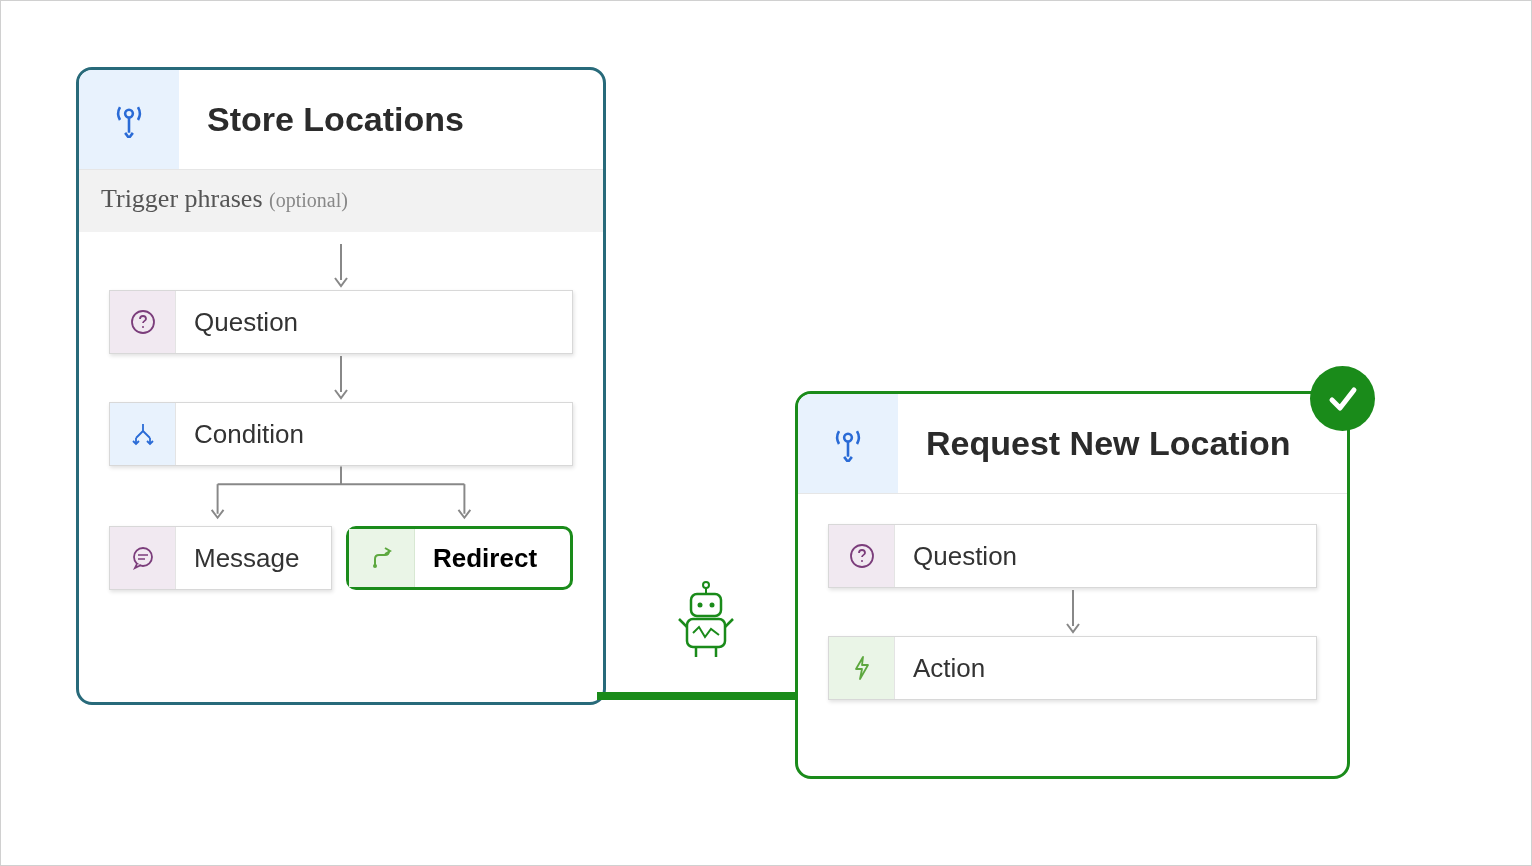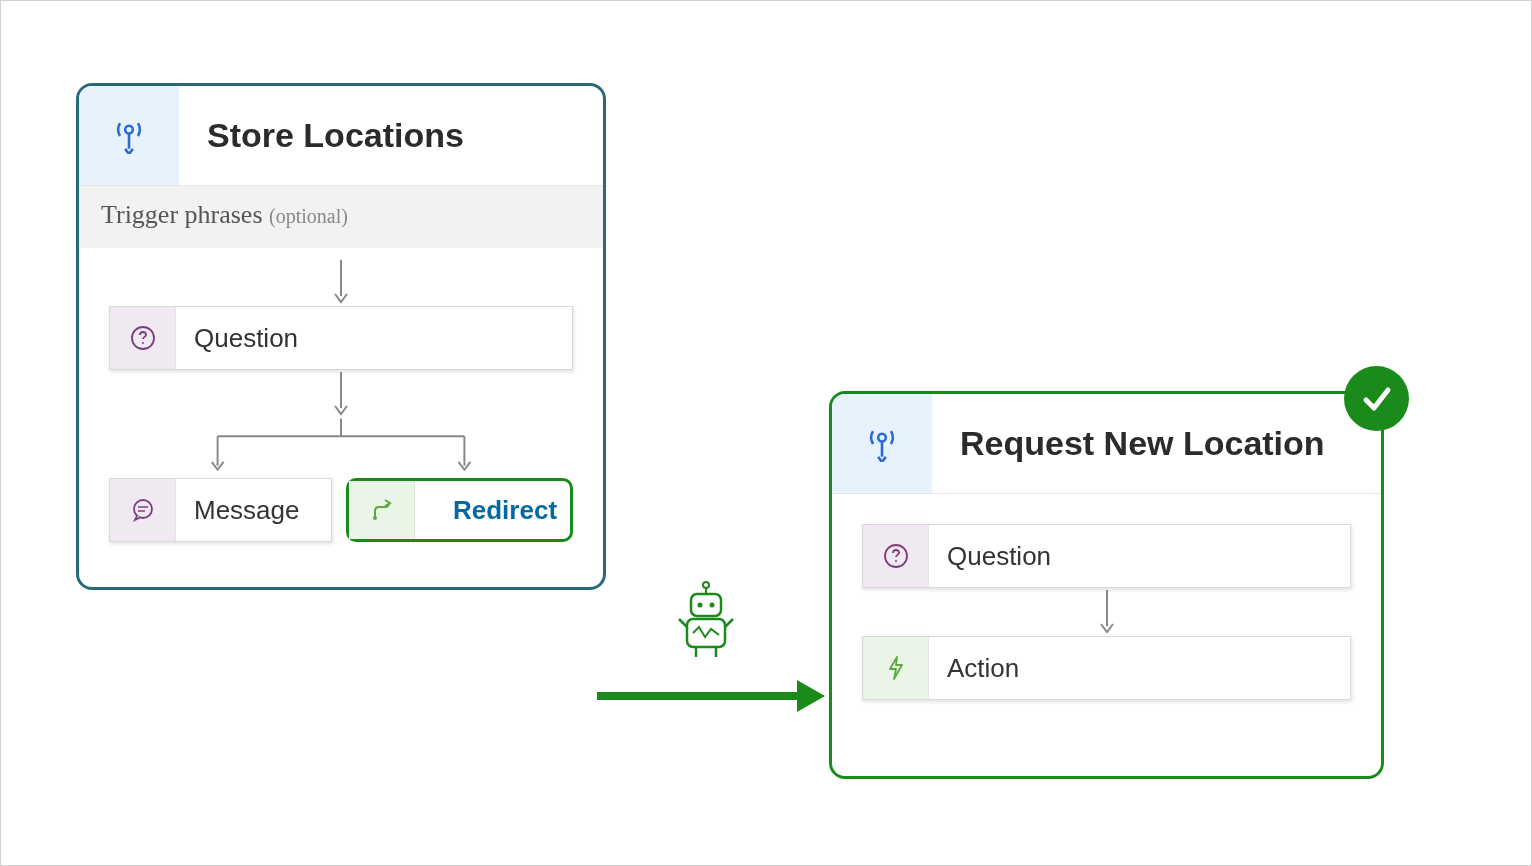--- a/index.html
+++ b/index.html
@@ -12,27 +12,27 @@
       border: 1px solid #d0d0d0;
     }
     .topic-card {
       position: absolute;
       border-radius: 16px;
       background: #fff;
     }
     .topic-card.teal {
       border: 3px solid #286a7a;
       left: 75px;
-      top: 82px;
+      top: 66px;
       width: 530px;
-      height: 507px;
+      height: 638px;
     }
     .topic-card.green {
       border: 3px solid #1a8b1a;
-      left: 828px;
+      left: 794px;
       top: 390px;
       width: 555px;
       height: 388px;
     }
     .card-header {
       display: flex;
       align-items: center;
       height: 100px;
       border-bottom: 1px solid #e6e6e6;
       border-radius: 13px 13px 0 0;
@@ -105,23 +105,22 @@
     }
     .node.purple .node-icon { background: #f1e9f1; }
     .node.blue .node-icon { background: #e8f2fd; }
     .node.greenish .node-icon { background: #eaf5e7; }
     .node.redirect {
       border: 3px solid #1a8b1a;
       border-radius: 10px;
       box-shadow: none;
     }
     .node.redirect .node-label {
-      color: #0369a1;
+      color: #000000;
       font-weight: 700;
-      margin-left: 20px;
     }
     .node.redirect .node-icon { background: #eaf5e7; border-right: 1px solid #d8e8d3; }
     .arrow-down {
       display: flex;
       justify-content: center;
       height: 48px;
     }
     .arrow-down svg { display: block; }
     .branch-split {
       display: flex;
@@ -209,20 +208,33 @@
       <div class="node-label">Question</div>
     </div>
 
     <div class="arrow-down">
       <svg width="20" height="48" viewBox="0 0 20 48">
         <line x1="10" y1="2" x2="10" y2="38" stroke="#888" stroke-width="2"></line>
         <path d="M4 36 L10 44 L16 36" stroke="#888" stroke-width="2" fill="none"></path>
       </svg>
     </div>
 
+    <div class="node blue">
+      <div class="node-icon">
+        <svg width="26" height="26" viewBox="0 0 26 26" fill="none">
+          <line x1="13" y1="3" x2="13" y2="10" class="blue-stroke" stroke-width="1.8"></line>
+          <path d="M13 10 L6 17 M13 10 L20 17" class="blue-stroke" stroke-width="1.8" fill="none"></path>
+          <line x1="6" y1="17" x2="6" y2="22" class="blue-stroke" stroke-width="1.8"></line>
+          <line x1="20" y1="17" x2="20" y2="22" class="blue-stroke" stroke-width="1.8"></line>
+          <path d="M3 20 L6 23 L9 20" class="blue-stroke" stroke-width="1.8" fill="none"></path>
+          <path d="M17 20 L20 23 L23 20" class="blue-stroke" stroke-width="1.8" fill="none"></path>
+        </svg>
+      </div>
+      <div class="node-label">Condition</div>
+    </div>
 
     <div class="branch-split">
       <svg width="470" height="60" viewBox="0 0 470 60">
         <line x1="235" y1="0" x2="235" y2="18" stroke="#888" stroke-width="2"></line>
         <line x1="110" y1="18" x2="360" y2="18" stroke="#888" stroke-width="2"></line>
         <line x1="110" y1="18" x2="110" y2="48" stroke="#888" stroke-width="2"></line>
         <line x1="360" y1="18" x2="360" y2="48" stroke="#888" stroke-width="2"></line>
         <path d="M104 44 L110 52 L116 44" stroke="#888" stroke-width="2" fill="none"></path>
         <path d="M354 44 L360 52 L366 44" stroke="#888" stroke-width="2" fill="none"></path>
       </svg>

